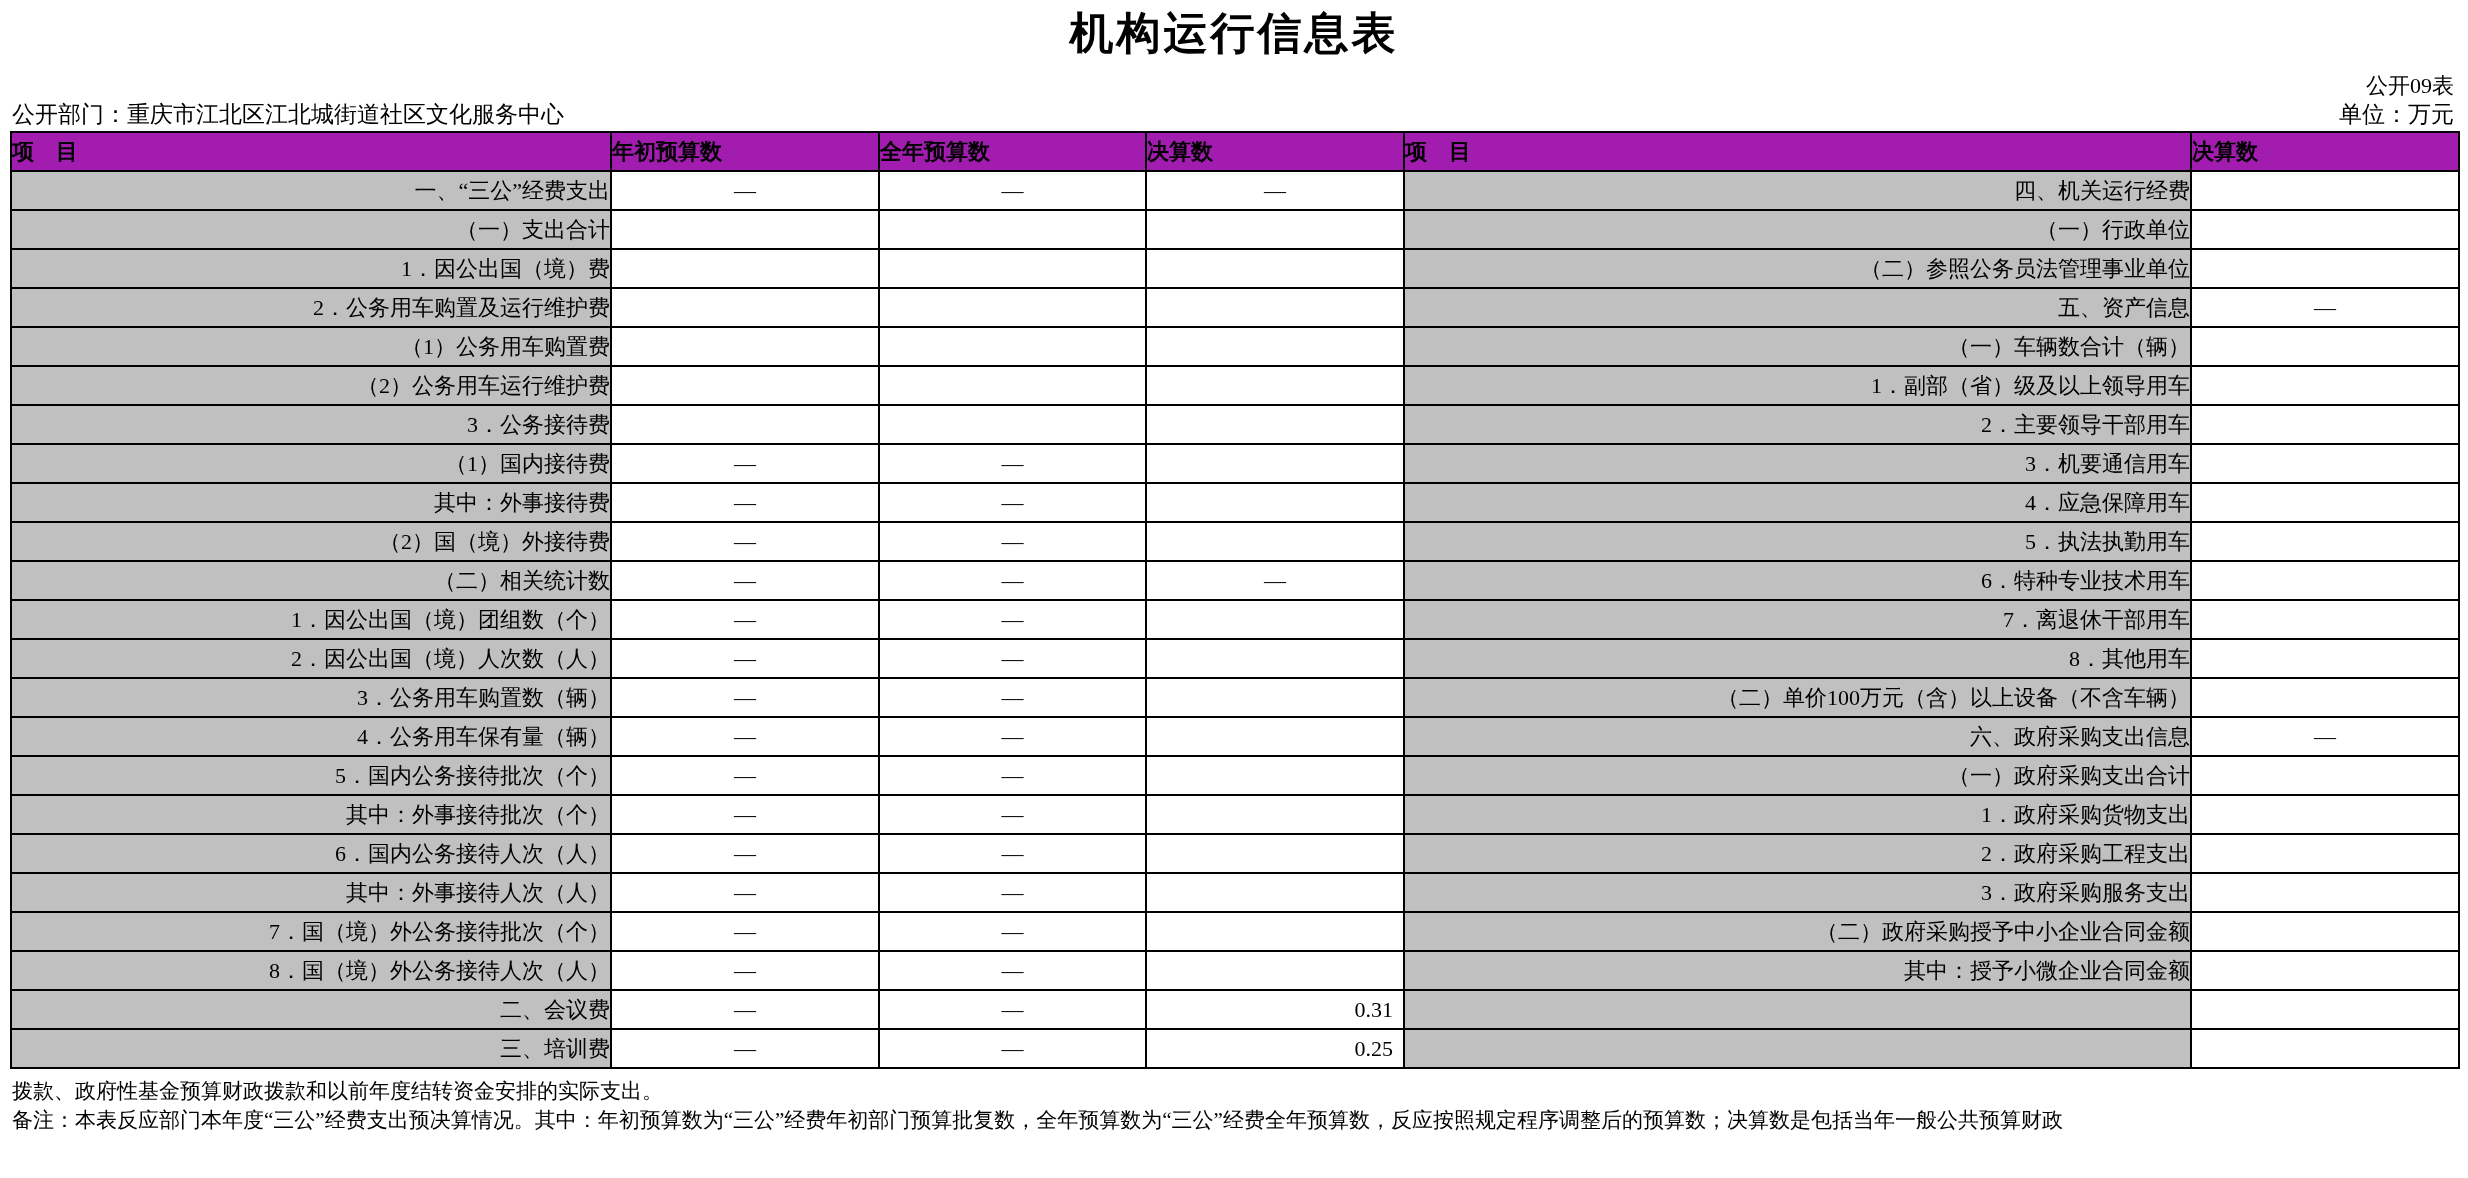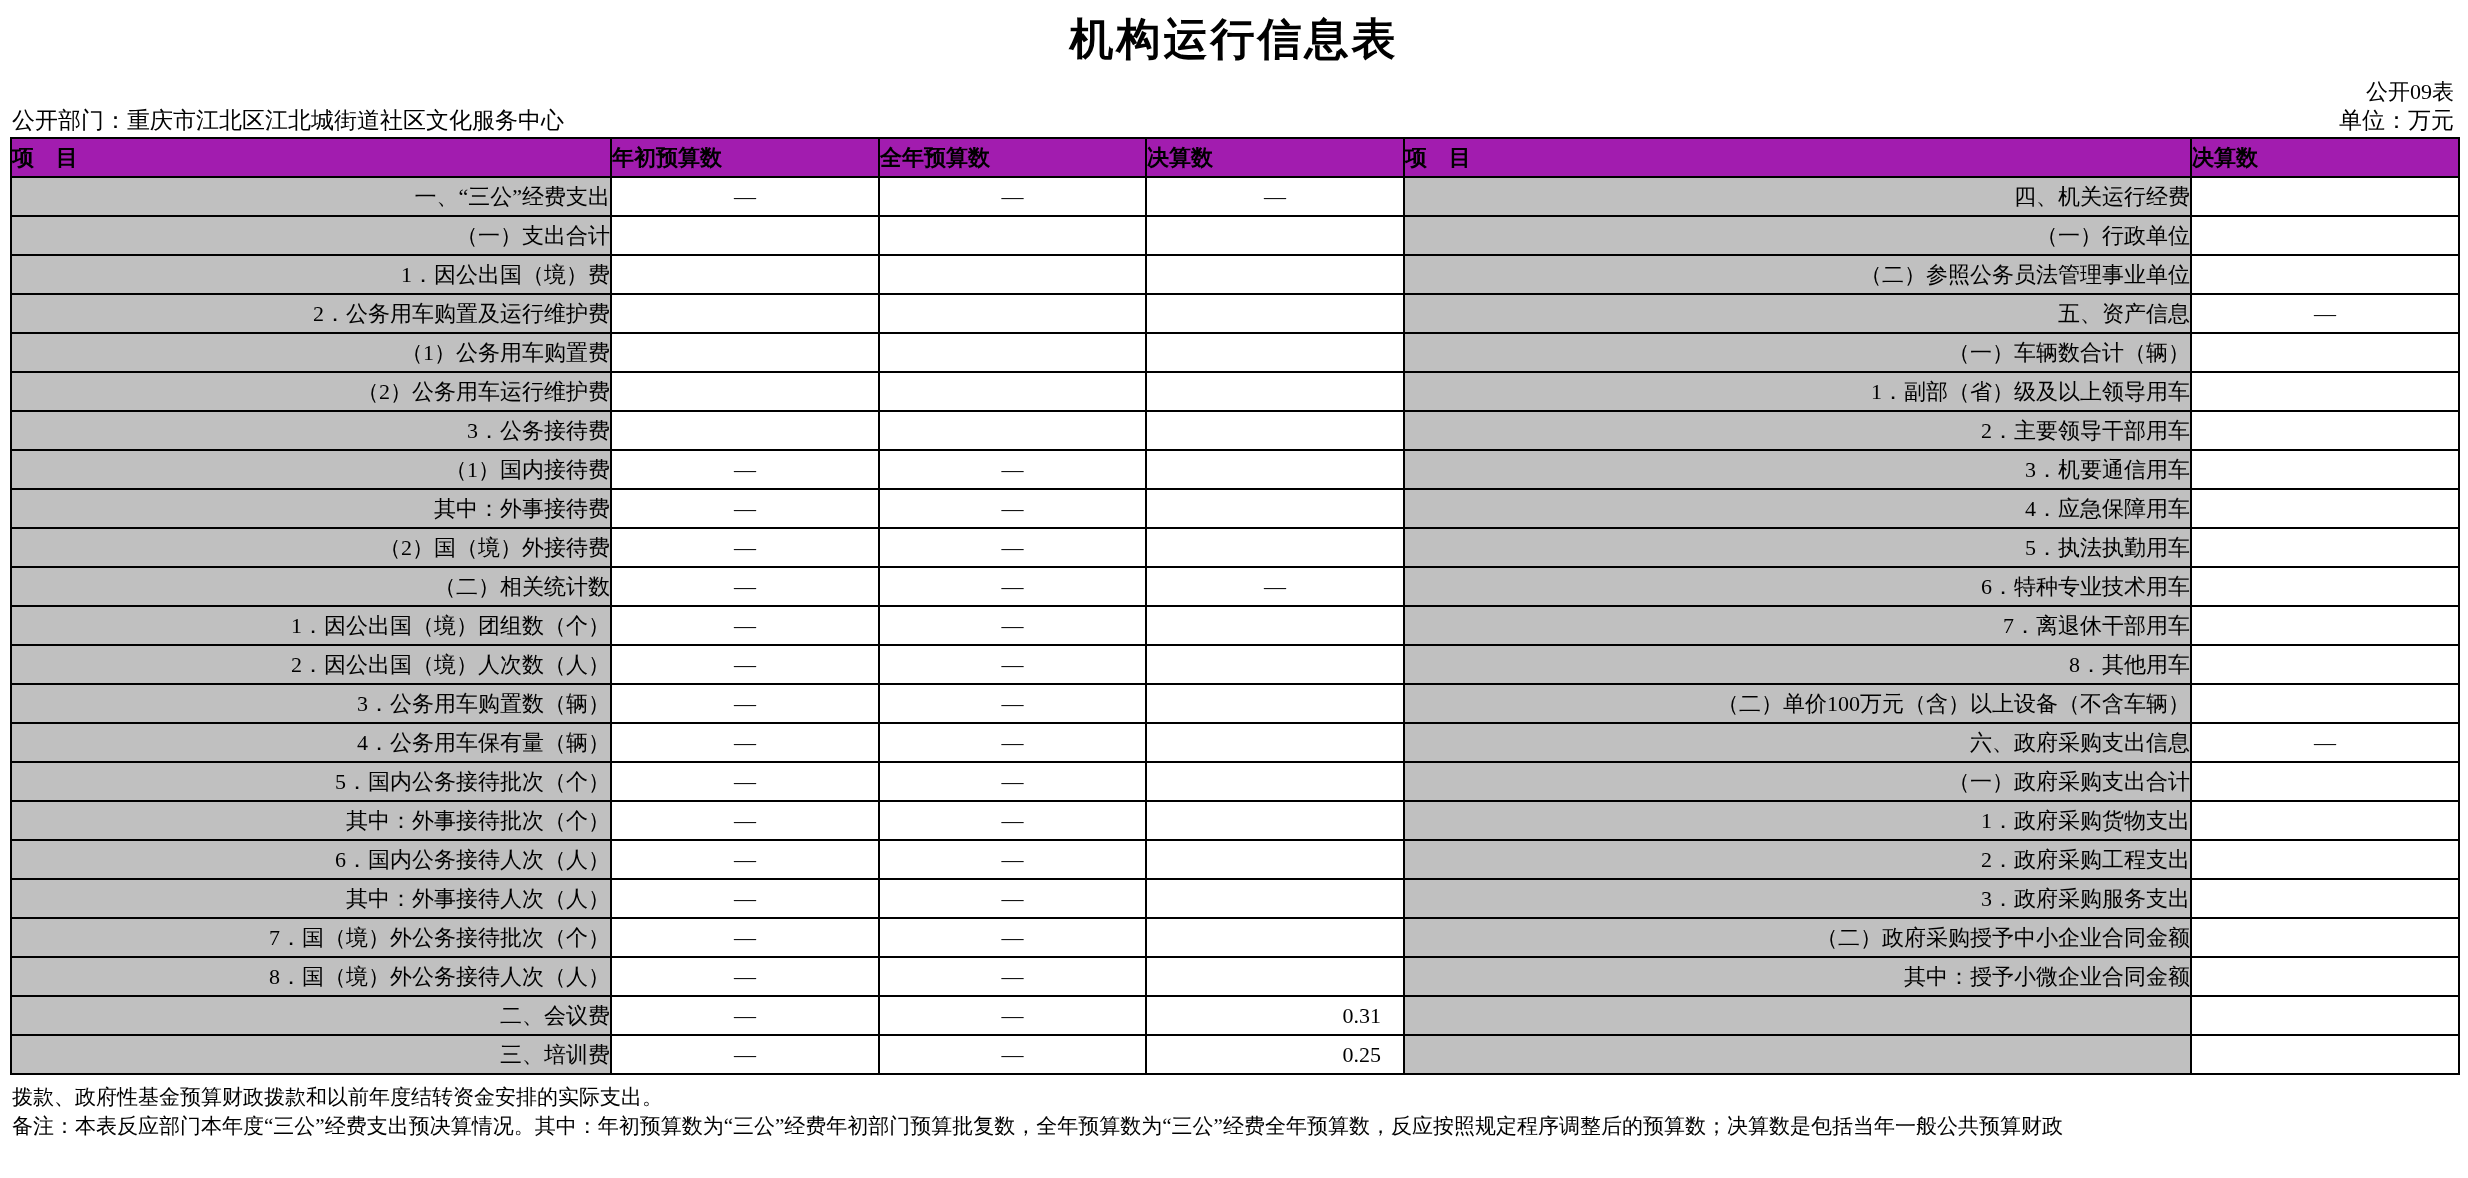--- a/index.html
+++ b/index.html
@@ -3,21 +3,21 @@
 <meta charset="utf-8">
 <style>
   html,body{margin:0;padding:0;background:#ffffff;}
   body{
     width:2468px;height:1178px;overflow:hidden;
     font-family:"Liberation Serif","DejaVu Serif",serif;
     color:#000;
   }
   .page-title{
     text-align:center;font-size:44px;font-weight:bold;
-    letter-spacing:3px;padding-top:16px;line-height:1.1;
+    letter-spacing:3px;padding-top:10px;line-height:1.1;
   }
   .form-code{
     text-align:right;font-size:22px;margin:16px 14px 0 0;line-height:1.1;
   }
   .meta-row{
     display:flex;justify-content:space-between;
     font-size:23px;margin:2px 14px 3px 12px;line-height:1.2;text-align:right;
   }
   table.budget{
     border-collapse:collapse;table-layout:fixed;
@@ -25,21 +25,21 @@
   }
   table.budget th, table.budget td{
     border:2px solid #000;height:37px;padding:0;
     font-size:22px;overflow:hidden;white-space:nowrap;
   }
   table.budget th{
     background:#a21caf;font-weight:bold;text-align:left;
   }
   td.c-item{background:#c0c0c0;text-align:right;}
   td.c-val{background:#ffffff;text-align:center;}
-  td.c-val.num{text-align:right;padding-right:22px;}
+  td.c-val.num{text-align:right;padding-right:10px;}
   .ind-0{padding-left:10px;}
   .ind-1{padding-left:62px;}
   .ind-2{padding-left:96px;}
   .ind-3{padding-left:128px;}
   .ind-4{padding-left:150px;}
   .ind-5{padding-left:200px;}
   .note{
     font-size:21px;margin:8px 14px 0 12px;line-height:1.38;
   }
 </style>

